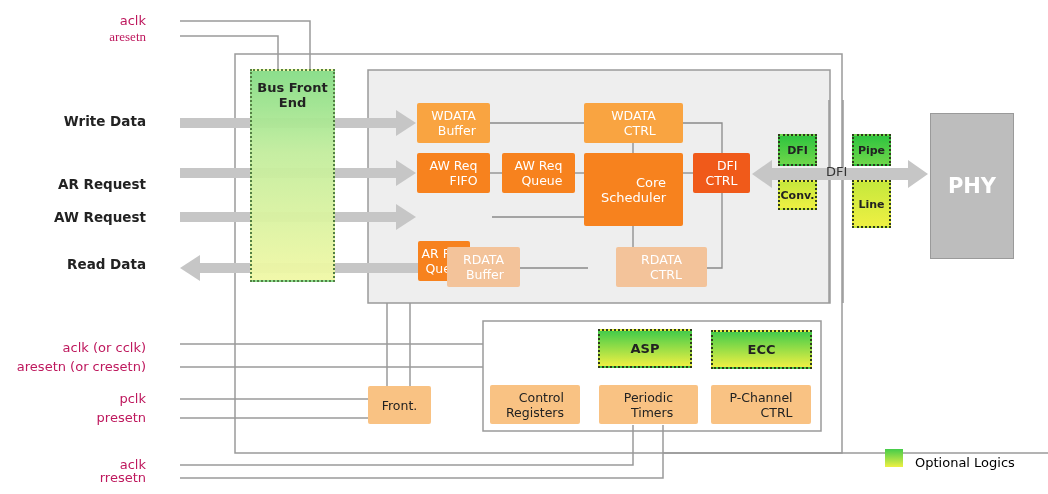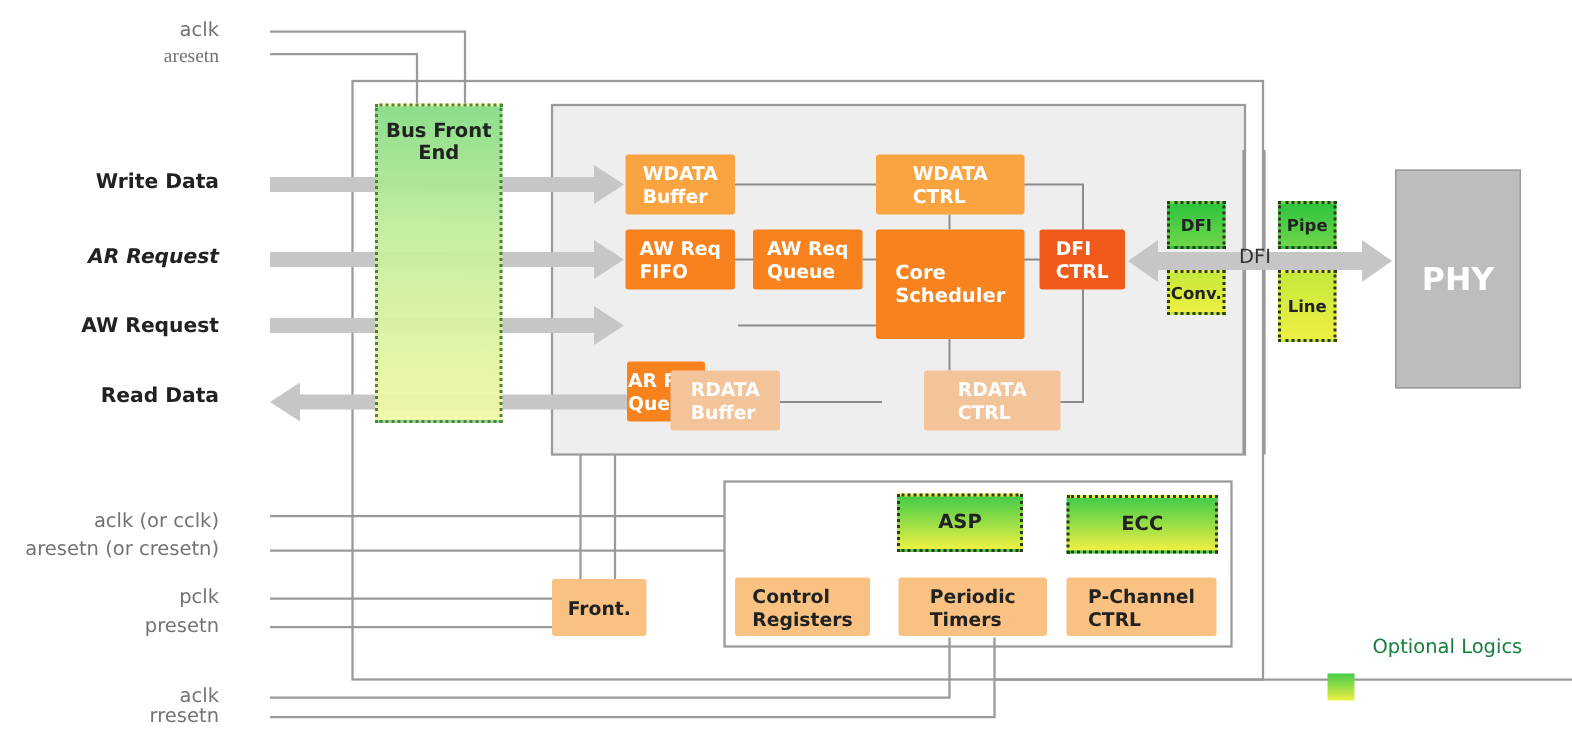--- a/index.html
+++ b/index.html
@@ -1,22 +1,22 @@
 <!DOCTYPE html>
 <html><head>
 <meta charset="utf-8">
 <style>
   html, body { margin:0; padding:0; background:#ffffff; }
   body { width:1048px; height:494px; position:relative; overflow:hidden;
          font-family:"DejaVu Sans", "Liberation Sans", sans-serif; }
   .abs { position:absolute; }
-  .sig { position:absolute; right:902px; font-size:13px; color:#737373; text-align:right; white-space:nowrap; line-height:14px; }
+  .sig { position:absolute; right:902px; font-size:13px; color:#be185d; text-align:right; white-space:nowrap; line-height:14px; }
   .sigb { position:absolute; right:902px; font-size:13.5px; font-weight:bold; color:#222; text-align:right; white-space:nowrap; }
-  .blk { position:absolute; display:flex; align-items:center; justify-content:center; text-align:left;
-         color:#fff; font-weight:bold; font-size:12.5px; line-height:15px; border-radius:2px; white-space:pre-line; }
+  .blk { position:absolute; display:flex; align-items:center; justify-content:center; text-align:right;
+         color:#fff; font-weight:normal; font-size:12.5px; line-height:15px; border-radius:2px; white-space:pre-line; }
   .o1 { background:#f9a441; }
   .o2 { background:#f7821e; }
   .o3 { background:#f05a1a; }
   .o4 { background:#f3c39a;margin-left:28px; }
   .p1 { background:#f9c283; color:#222; }
   .opt { position:absolute; border:2px dotted #2d3b1a; box-sizing:border-box; background:linear-gradient(#44cc4a, #eef043);
          display:flex; align-items:center; justify-content:center; font-weight:bold; color:#222; font-size:13px; }
   .optsm { position:absolute; border:2px dotted #2d3b1a; box-sizing:border-box; display:flex; align-items:center; justify-content:center;
            font-weight:bold; color:#222; font-size:11px; }
   svg.lines { position:absolute; left:0; top:0; }
@@ -71,21 +71,21 @@
 
     <rect x="770" y="168" width="140" height="12"></rect>
     <polygon points="772,160 752,174 772,188"></polygon>
     <polygon points="908,160 928,174 908,188"></polygon>
   </g>
 </svg>
 
 <div class="sig" style="top:14px;">aclk</div>
 <div class="sig" style="top:30px;font-family:Liberation Serif, serif;">aresetn</div>
 <div class="sigb" style="top:113px;">Write Data</div>
-<div class="sigb" style="top:163px;font-style:italic;">AR Request</div>
+<div class="sigb" style="top:176px;">AR Request</div>
 <div class="sigb" style="top:209px;">AW Request</div>
 <div class="sigb" style="top:256px;">Read Data</div>
 <div class="sig" style="top:321px;margin-top:20px;">aclk (or cclk)</div>
 <div class="sig" style="top:360px;">aresetn (or cresetn)</div>
 <div class="sig" style="top:392px;">pclk</div>
 <div class="sig" style="top:411px;">presetn</div>
 <div class="sig" style="top:458px;">aclk</div>
 <div class="sig" style="top:471px;">rresetn</div>
 
 <div class="abs" style="left:250px;top:69px;width:85px;height:213px;border:2px dotted #4a7a3a;box-sizing:border-box;background:linear-gradient(#86dd86 0%, #c4ee9e 40%, #f1f8a6 100%);opacity:0.95;"></div>
@@ -113,23 +113,23 @@
 <div class="optsm" style="left:778px;top:134px;width:39px;height:32px;background:linear-gradient(#2fc43f,#6ed64a);">DFI</div>
 <div class="optsm" style="left:778px;top:180px;width:39px;height:30px;background:linear-gradient(#c6e83c,#eef043);">Conv.</div>
 <div class="optsm" style="left:852px;top:134px;width:39px;height:32px;background:linear-gradient(#2fc43f,#6ed64a);">Pipe</div>
 <div class="optsm" style="left:852px;top:180px;width:39px;height:48px;background:linear-gradient(#c6e83c,#eef043);">Line</div>
 <div class="abs" style="left:826px;top:164px;font-size:13px;color:#333;">DFI</div>
 
 <div class="abs" style="left:930px;top:113px;width:84px;height:146px;background:#bdbdbd;border:1.5px solid #9a9a9a;box-sizing:border-box;display:flex;align-items:center;justify-content:center;color:#fff;font-size:21px;font-weight:bold;">PHY</div>
 
 <div class="blk p1" style="left:368px;top:386px;width:63px;height:38px;">Front.</div>
 
-<div class="opt" style="left:598px;top:329px;width:84px;height:39px;">ASP</div>
+<div class="opt" style="left:598px;top:329px;width:94px;height:39px;">ASP</div>
 <div class="opt" style="left:711px;top:330px;width:101px;height:39px;">ECC</div>
 <div class="blk p1" style="left:490px;top:385px;width:90px;height:39px;">Control
 Registers</div>
 <div class="blk p1" style="left:599px;top:385px;width:99px;height:39px;">Periodic
 Timers</div>
 <div class="blk p1" style="left:711px;top:385px;width:100px;height:39px;">P-Channel
 CTRL</div>
 
 <div class="abs" style="left:885px;top:449px;width:18px;height:18px;background:linear-gradient(#44cc4a,#eef043);"></div>
-<div class="abs" style="left:915px;top:424px;font-size:13px;color:#15803d;">Optional Logics</div>
+<div class="abs" style="left:915px;top:455px;font-size:13px;color:#000000;">Optional Logics</div>
 
 </body></html>

